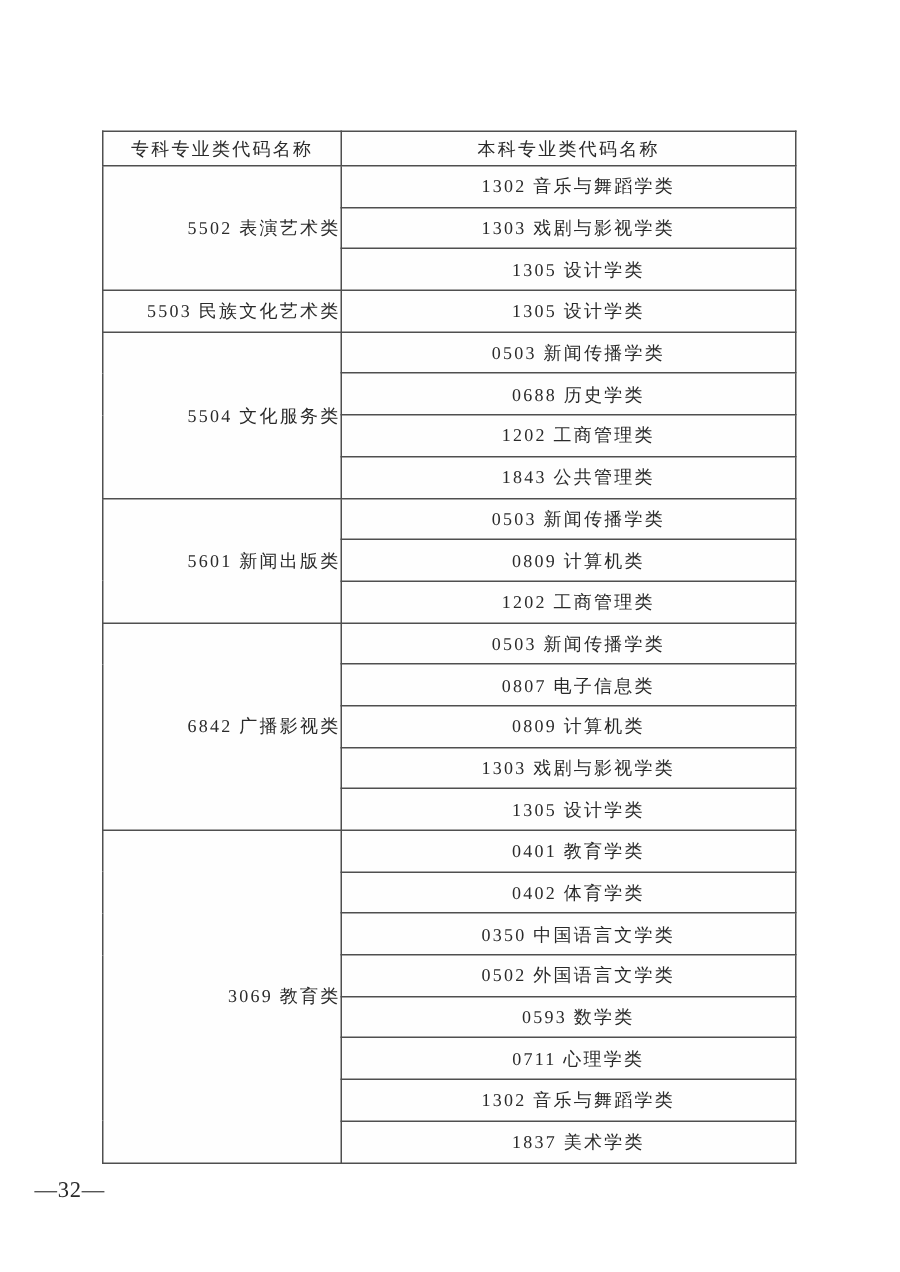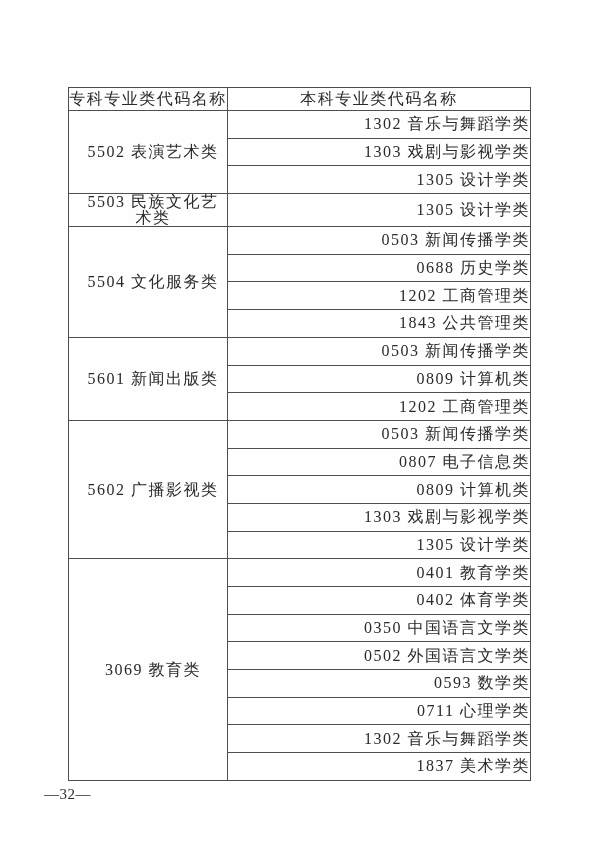--- a/index.html
+++ b/index.html
@@ -23,46 +23,46 @@
     top: 87px;
     width: 462px;
     border-collapse: collapse;
     table-layout: fixed;
   }
   table.mapping col.c1 { width: 159px; }
   table.mapping col.c2 { width: 303px; }
   table.mapping th,
   table.mapping td {
     border: 1px solid #4f4f4f;
-    font-size: 16px;
+    font-size: 12px;
     font-weight: normal;
     letter-spacing: 1.5px;
     color: #2a2a2a;
     background: #fefefe;
     line-height: 1;
   }
   table.mapping thead tr { height: 23px; }
   table.mapping tbody tr { height: 27.7px; }
   table.mapping th {
     text-align: center;
     vertical-align: middle;
   }
   td.zhuanke {
-    text-align: center;
+    text-align: right;
     vertical-align: middle;
     padding-left: 10px;
   }
   td.benke {
-    text-align: right;
+    text-align: center;
     vertical-align: middle;
     padding-left: 13px;
   }
   .page-number {
     position: absolute;
-    left: 44px;
+    left: 23px;
     top: 786px;
     font-size: 15px;
     letter-spacing: 0.5px;
     color: #2a2a2a;
   }
 </style>
 </head>
 <body>
 
 <div class="page">
@@ -115,21 +115,21 @@
         <td class="benke">0503 新闻传播学类</td>
       </tr>
       <tr>
         <td class="benke">0809 计算机类</td>
       </tr>
       <tr>
         <td class="benke">1202 工商管理类</td>
       </tr>
 
       <tr>
-        <td class="zhuanke" rowspan="5">5602 广播影视类</td>
+        <td class="zhuanke" rowspan="5">6842 广播影视类</td>
         <td class="benke">0503 新闻传播学类</td>
       </tr>
       <tr>
         <td class="benke">0807 电子信息类</td>
       </tr>
       <tr>
         <td class="benke">0809 计算机类</td>
       </tr>
       <tr>
         <td class="benke">1303 戏剧与影视学类</td>

